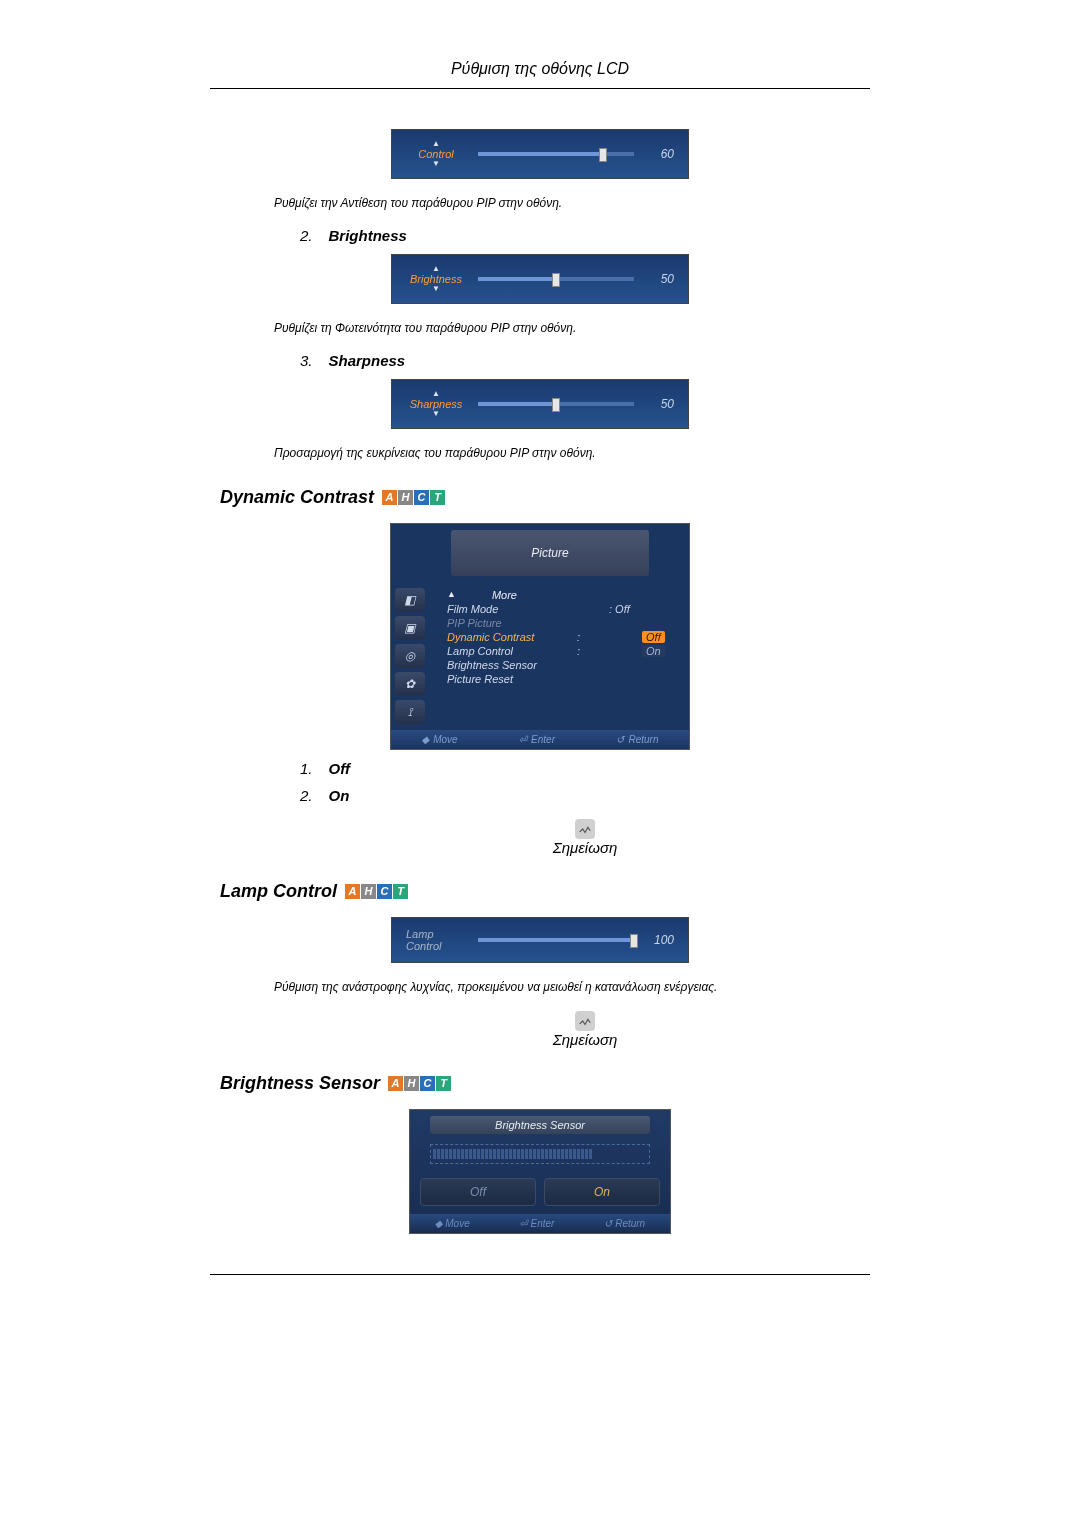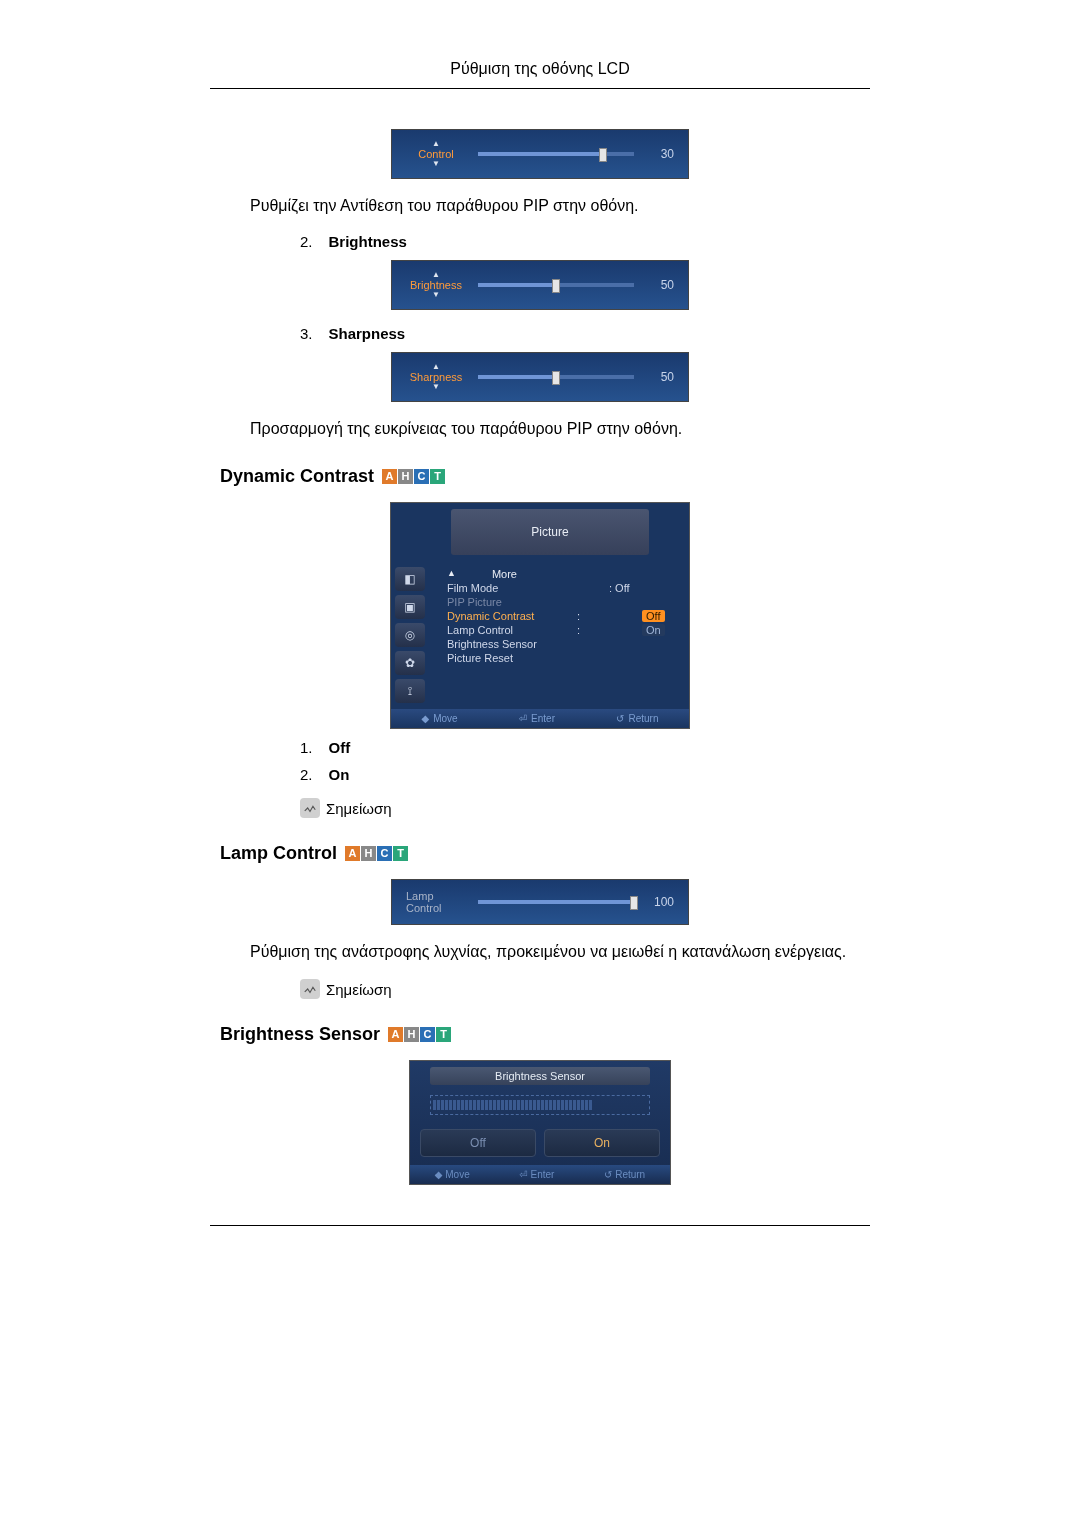--- a/index.html
+++ b/index.html
@@ -8,20 +8,21 @@
     background: #fff;
     font-family: Arial, Helvetica, sans-serif;
     font-size: 14px;
     color: #000;
   }
   .page {
     width: 860px;
     margin: 0 auto;
     padding: 60px 100px;
     box-sizing: border-box;
+    font-style: italic;
   }
   .header-title {
     text-align: center;
     font-size: 16px;
     padding-bottom: 10px;
     border-bottom: 1px solid #000;
     margin-bottom: 40px;
   }
   .slider-box {
     width: 298px;
@@ -73,22 +74,22 @@
     left: var(--pct, 50%);
     transform: translateX(-50%);
   }
   .slider-value {
     width: 28px;
     text-align: right;
     color: #c8d4ea;
     font-size: 12px;
   }
   .desc {
-    margin: 0 0 15px 40px;
-    font-size: 16px;
+    margin: 0 0 15px 64px;
+    font-size: 12px;
     line-height: 1.5;
   }
   .desc-just {
     margin: 10px 90px 15px 90px;
     font-size: 15px;
     line-height: 1.6;
     text-align: justify;
   }
   .num-item {
     margin: 0 0 10px 90px;
@@ -118,22 +119,22 @@
     line-height: 15px;
   }
   .badge.a { background: #e07a2a; }
   .badge.h { background: #888; }
   .badge.c { background: #2a6fb5; }
   .badge.t { background: #2aa67a; }
   .note-row {
     margin: 15px 0 10px 90px;
     display: flex;
     align-items: center;
-    gap: 6px;
     font-size: 15px;
+    flex-direction: column;
   }
   .note-icon {
     width: 20px;
     height: 20px;
     border-radius: 4px;
     background: #d0d0d0;
     display: flex;
     align-items: center;
     justify-content: center;
   }
@@ -283,39 +284,40 @@
 
   <div class="slider-box">
     <div class="slider-label-col">
       <span class="arrow-up">▲</span>
       <span>Control</span>
       <span class="arrow-down">▼</span>
     </div>
     <div class="slider-track" style="--pct:80%">
       <div class="slider-thumb"></div>
     </div>
-    <div class="slider-value">30</div>
+    <div class="slider-value">60</div>
   </div>
   <div class="desc">Ρυθμίζει την Αντίθεση του παράθυρου PIP στην οθόνη.</div>
 
   <div class="num-item">
     <span class="num">2.</span>
     <span class="bold">Brightness</span>
   </div>
   <div class="slider-box">
     <div class="slider-label-col">
       <span class="arrow-up">▲</span>
       <span>Brightness</span>
       <span class="arrow-down">▼</span>
     </div>
     <div class="slider-track" style="--pct:50%">
       <div class="slider-thumb"></div>
     </div>
     <div class="slider-value">50</div>
   </div>
+  <div class="desc">Ρυθμίζει τη Φωτεινότητα του παράθυρου PIP στην οθόνη.</div>
 
   <div class="num-item">
     <span class="num">3.</span>
     <span class="bold">Sharpness</span>
   </div>
   <div class="slider-box">
     <div class="slider-label-col">
       <span class="arrow-up">▲</span>
       <span>Sharpness</span>
       <span class="arrow-down">▼</span>

